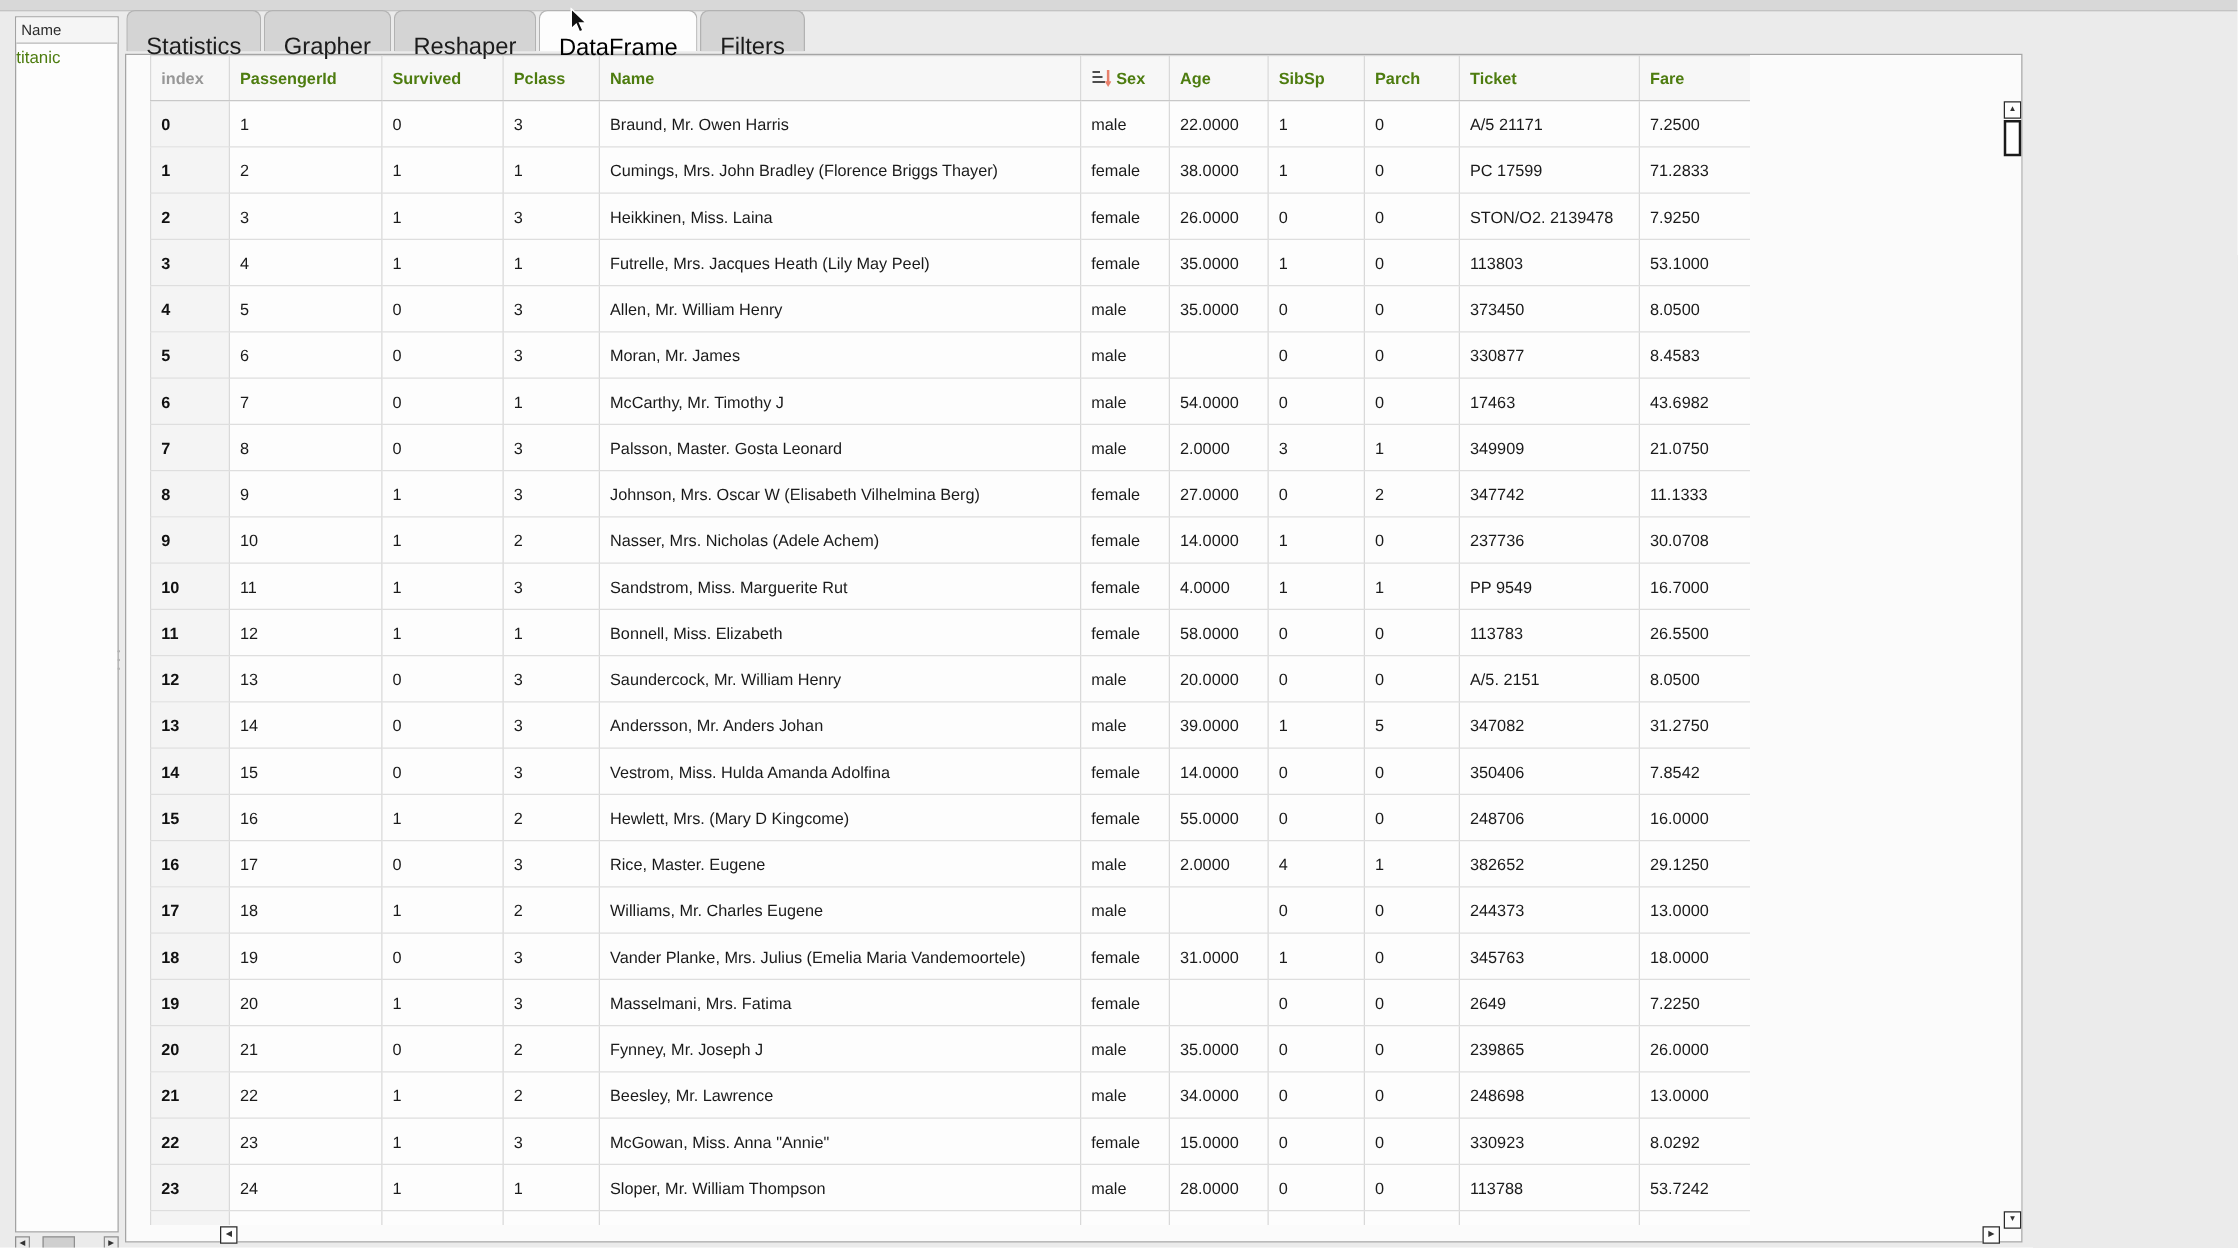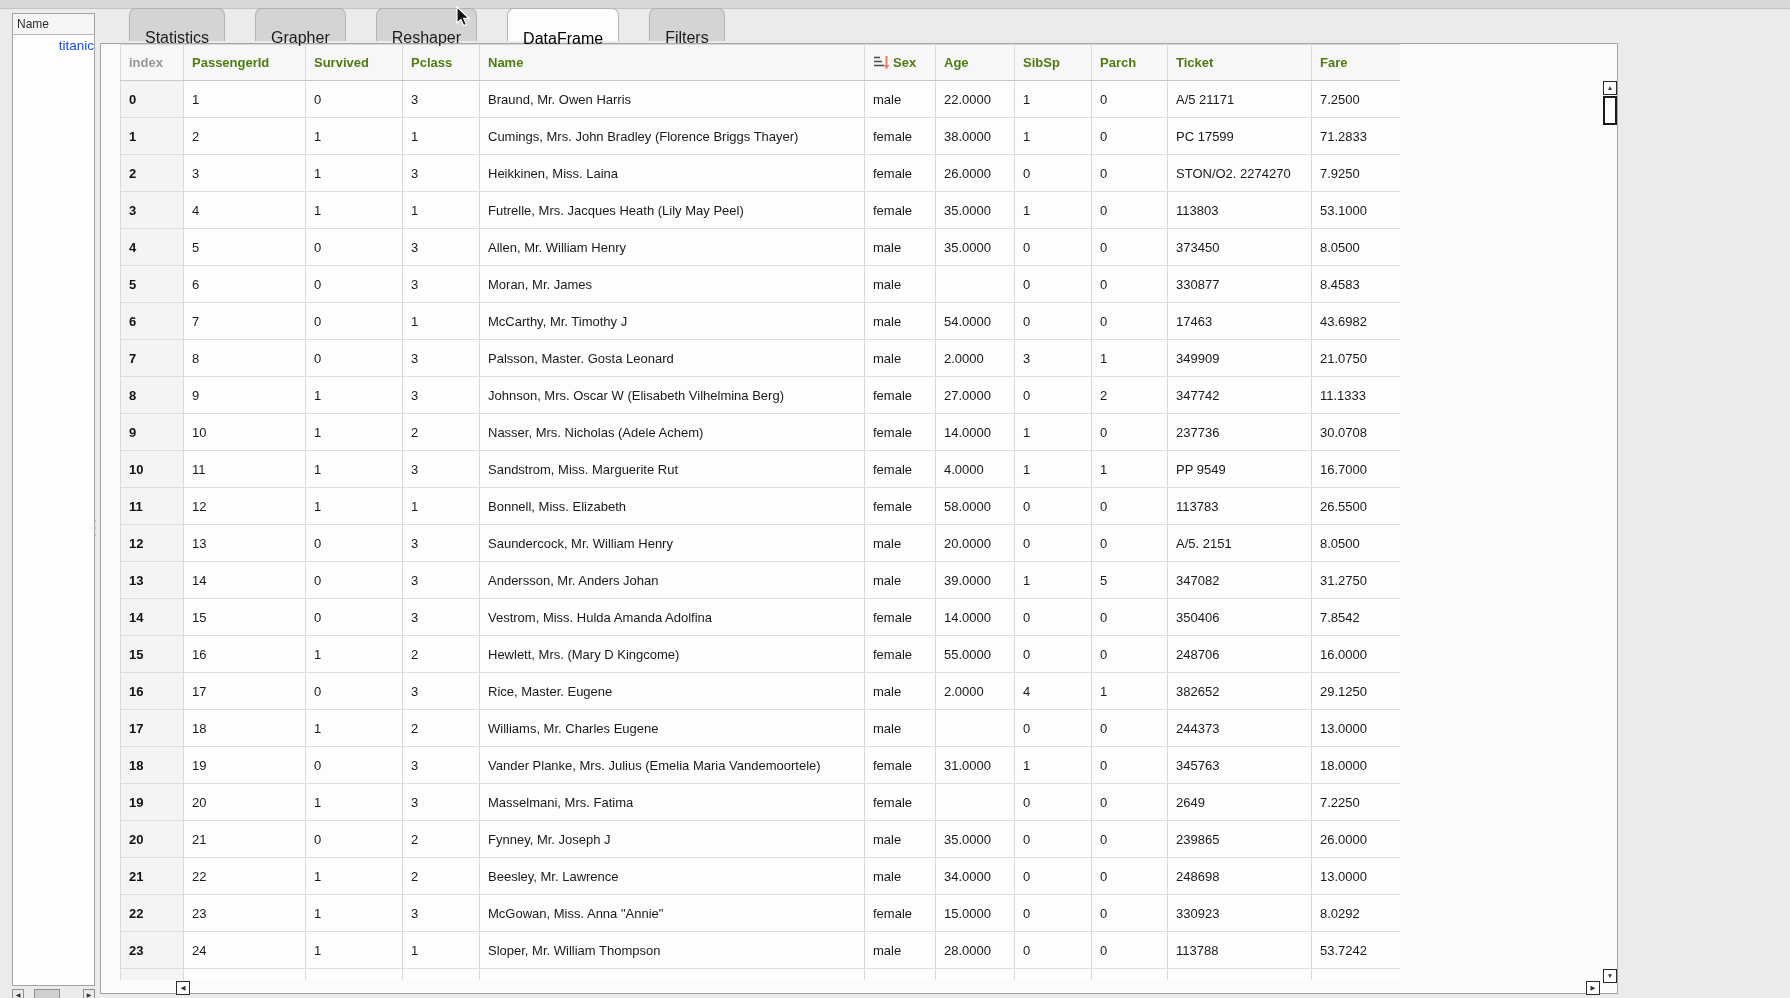--- a/index.html
+++ b/index.html
@@ -8,31 +8,31 @@
     background:#ebebeb;
     font-family:"Liberation Sans","DejaVu Sans",sans-serif;
     -webkit-font-smoothing:antialiased;
   }
   
   .titlebar-strip{position:absolute;left:0;top:0;width:1790px;height:8px;background:#d8d8d8;border-bottom:1px solid #c3c3c3;}
 
   
   .sidebar{position:absolute;left:12px;top:13px;width:83px;height:973px;background:#fdfdfd;border:1px solid #a3a3a3;box-sizing:border-box;}
   .sidebar-header{height:20px;line-height:20px;padding-left:4px;font-size:12px;color:#2b2b2b;background:#f5f5f5;border-bottom:1px solid #b9b9b9;}
-  .sidebar-item{height:22px;line-height:22px;text-align:right;font-size:13.5px;color:#1d4ed8;}
+  .sidebar-item{height:22px;line-height:22px;text-align:left;font-size:13.5px;color:#4d7c0f;}
   .sidebar-hscroll{position:absolute;left:12px;top:989px;width:83px;height:12px;display:flex;}
   .mini-btn{width:12px;height:12px;background:#e9e9e9;border:1px solid #8f8f8f;box-sizing:border-box;font-size:6px;line-height:10px;text-align:center;color:#333;}
   .mini-thumb{width:26px;height:12px;background:#cfcfcf;border:1px solid #8f8f8f;box-sizing:border-box;margin-left:10px;}
   .mini-track{flex:1;}
   .splitter-dots{position:absolute;left:94px;top:520px;width:3px;height:16px;display:flex;flex-direction:column;justify-content:space-between;}
   .splitter-dots span{width:2px;height:2px;background:#b3b3b3;border-radius:50%;}
 
   
   .tabbar{position:absolute;left:101px;top:13px;height:28px;display:flex;align-items:flex-end;gap:2px;z-index:5;}
-  .tab{height:25px;line-height:25px;padding:16px 15px;background:#d4d4d4;border:1px solid #b2b2b2;border-bottom:none;border-radius:7px 7px 0 0;font-size:16px;color:#1c1c1c;box-sizing:border-box;margin-left:28px;}
+  .tab{height:25px;line-height:25px;padding:16px 15px;background:#d4d4d4;border:1px solid #b2b2b2;border-bottom:none;border-radius:7px 7px 0 0;font-size:19px;color:#1c1c1c;box-sizing:border-box;}
   .tab.active{height:14px;line-height:28px;background:#fdfdfd;color:#000;position:relative;z-index:6;}
 
   
   .main-panel{position:absolute;left:100px;top:43px;width:1518px;height:951px;background:#fbfbfb;border:1px solid #a5a5a5;box-sizing:border-box;}
 
   
   .table-wrap{position:absolute;left:120px;top:44px;width:1280px;height:936px;overflow:hidden;}
   table.df{border-collapse:collapse;table-layout:fixed;width:1496px;background:#fdfdfd;}
   table.df th, table.df td{
     border-right:1px solid #d9d9d9;border-bottom:1px solid #dedede;
@@ -220,21 +220,21 @@
         <tr>
           <td class="index-col">2</td>
           <td>3</td>
           <td>1</td>
           <td>3</td>
           <td>Heikkinen, Miss. Laina</td>
           <td>female</td>
           <td>26.0000</td>
           <td>0</td>
           <td>0</td>
-          <td>STON/O2. 2274270</td>
+          <td>STON/O2. 2139478</td>
           <td>7.9250</td>
           <td></td>
           <td>S</td>
         </tr>
         <tr>
           <td class="index-col">3</td>
           <td>4</td>
           <td>1</td>
           <td>1</td>
           <td>Futrelle, Mrs. Jacques Heath (Lily May Peel)</td>

